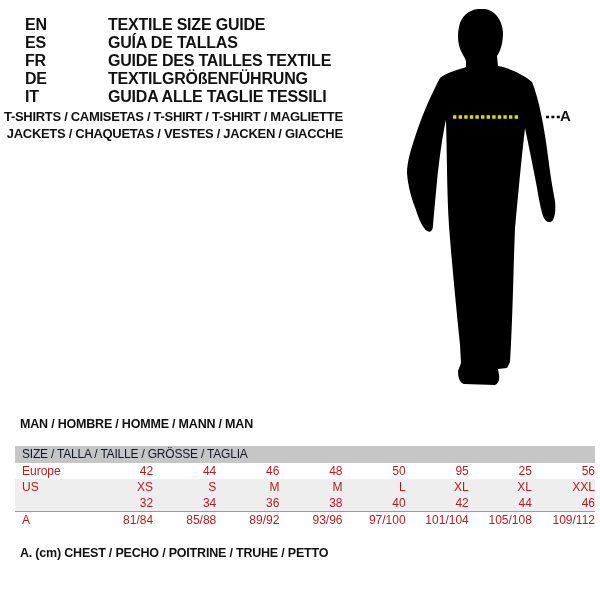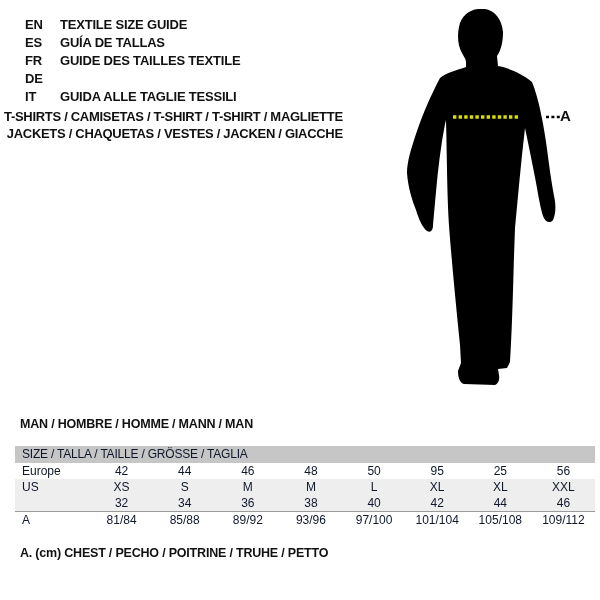--- a/index.html
+++ b/index.html
@@ -1,43 +1,43 @@
 <!DOCTYPE html>
 <html><head>
 <meta charset="utf-8">
 <style>
   html,body{margin:0;padding:0;background:#fff;}
   #page{position:relative;width:600px;height:600px;background:#ffffff;overflow:hidden;
         font-family:"Liberation Sans",sans-serif;color:#111;}
 
   
   .lang-block{position:absolute;left:25px;top:16px;}
-  .lang-row{display:flex;height:18px;line-height:18px;font-size:13px;font-weight:bold;letter-spacing:-0.2px;}
+  .lang-row{display:flex;height:18px;line-height:18px;font-size:16px;font-weight:bold;letter-spacing:-0.2px;gap:48px;}
   .lang-code{width:35px;}
   .lang-label{white-space:nowrap;}
 
   
   .cat-block{position:absolute;left:4px;top:108px;text-align:right;}
   .cat-line{height:17px;line-height:17px;font-size:13px;font-weight:bold;letter-spacing:-0.3px;white-space:nowrap;}
 
   
   .figure-svg{position:absolute;left:395px;top:0px;}
   .measure-a{position:absolute;left:560px;top:107px;font-size:15px;font-weight:600;}
 
   
   .section-title{position:absolute;left:20px;top:417px;font-size:12.5px;font-weight:bold;letter-spacing:-0.2px;}
 
   
   .size-table{position:absolute;left:15px;top:446px;width:580px;font-size:12px;}
   .tbl-header{height:17px;line-height:17px;background:#c6c6c6;color:#0f172a;padding-left:7px;letter-spacing:-0.2px;}
-  .tbl-row{display:flex;height:16px;line-height:16px;color:#0f172a;}
+  .tbl-row{display:flex;height:16px;line-height:16px;color:#b91c1c;}
   .tbl-row.shaded{background:#eeeeee;}
   .tbl-row.divided{border-top:1px solid #9a9a9a;height:17px;line-height:17px;}
   .tbl-label{width:68px;padding-left:7px;text-align:left;}
-  .tbl-cell{flex:1;text-align:center;}
+  .tbl-cell{flex:1;text-align:right;}
 
   
   .footnote{position:absolute;left:20px;top:546px;font-size:12.5px;font-weight:bold;letter-spacing:-0.2px;}
 </style>
 </head>
 <body>
 
 <div id="page">
 
   <div class="lang-block">
@@ -48,20 +48,21 @@
     <div class="lang-row">
       <span class="lang-code">ES</span>
       <span class="lang-label">GUÍA DE TALLAS</span>
     </div>
     <div class="lang-row">
       <span class="lang-code">FR</span>
       <span class="lang-label">GUIDE DES TAILLES TEXTILE</span>
     </div>
     <div class="lang-row">
       <span class="lang-code">DE</span>
+      <span class="lang-label">TEXTILGRÖßENFÜHRUNG</span>
     </div>
     <div class="lang-row">
       <span class="lang-code">IT</span>
       <span class="lang-label">GUIDA ALLE TAGLIE TESSILI</span>
     </div>
   </div>
 
   <div class="cat-block">
     <div class="cat-line">T-SHIRTS / CAMISETAS / T-SHIRT / T-SHIRT / MAGLIETTE</div>
     <div class="cat-line">JACKETS / CHAQUETAS / VESTES / JACKEN / GIACCHE</div>

